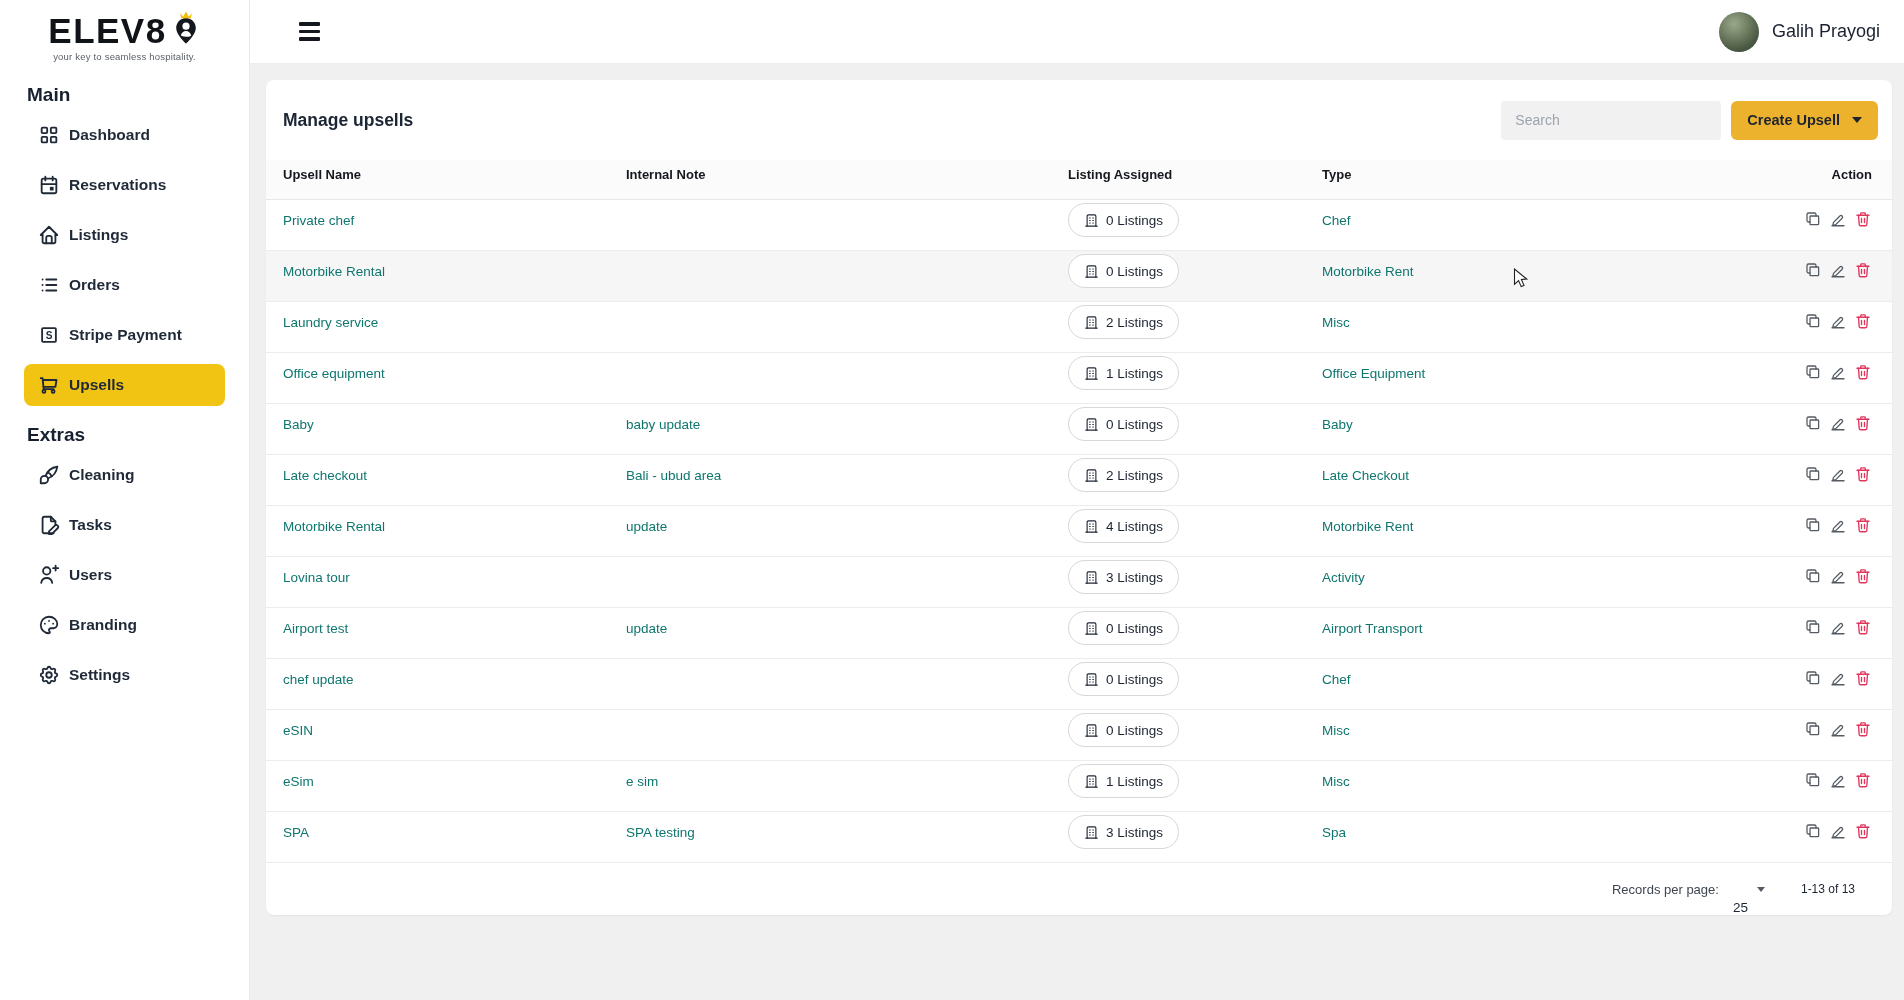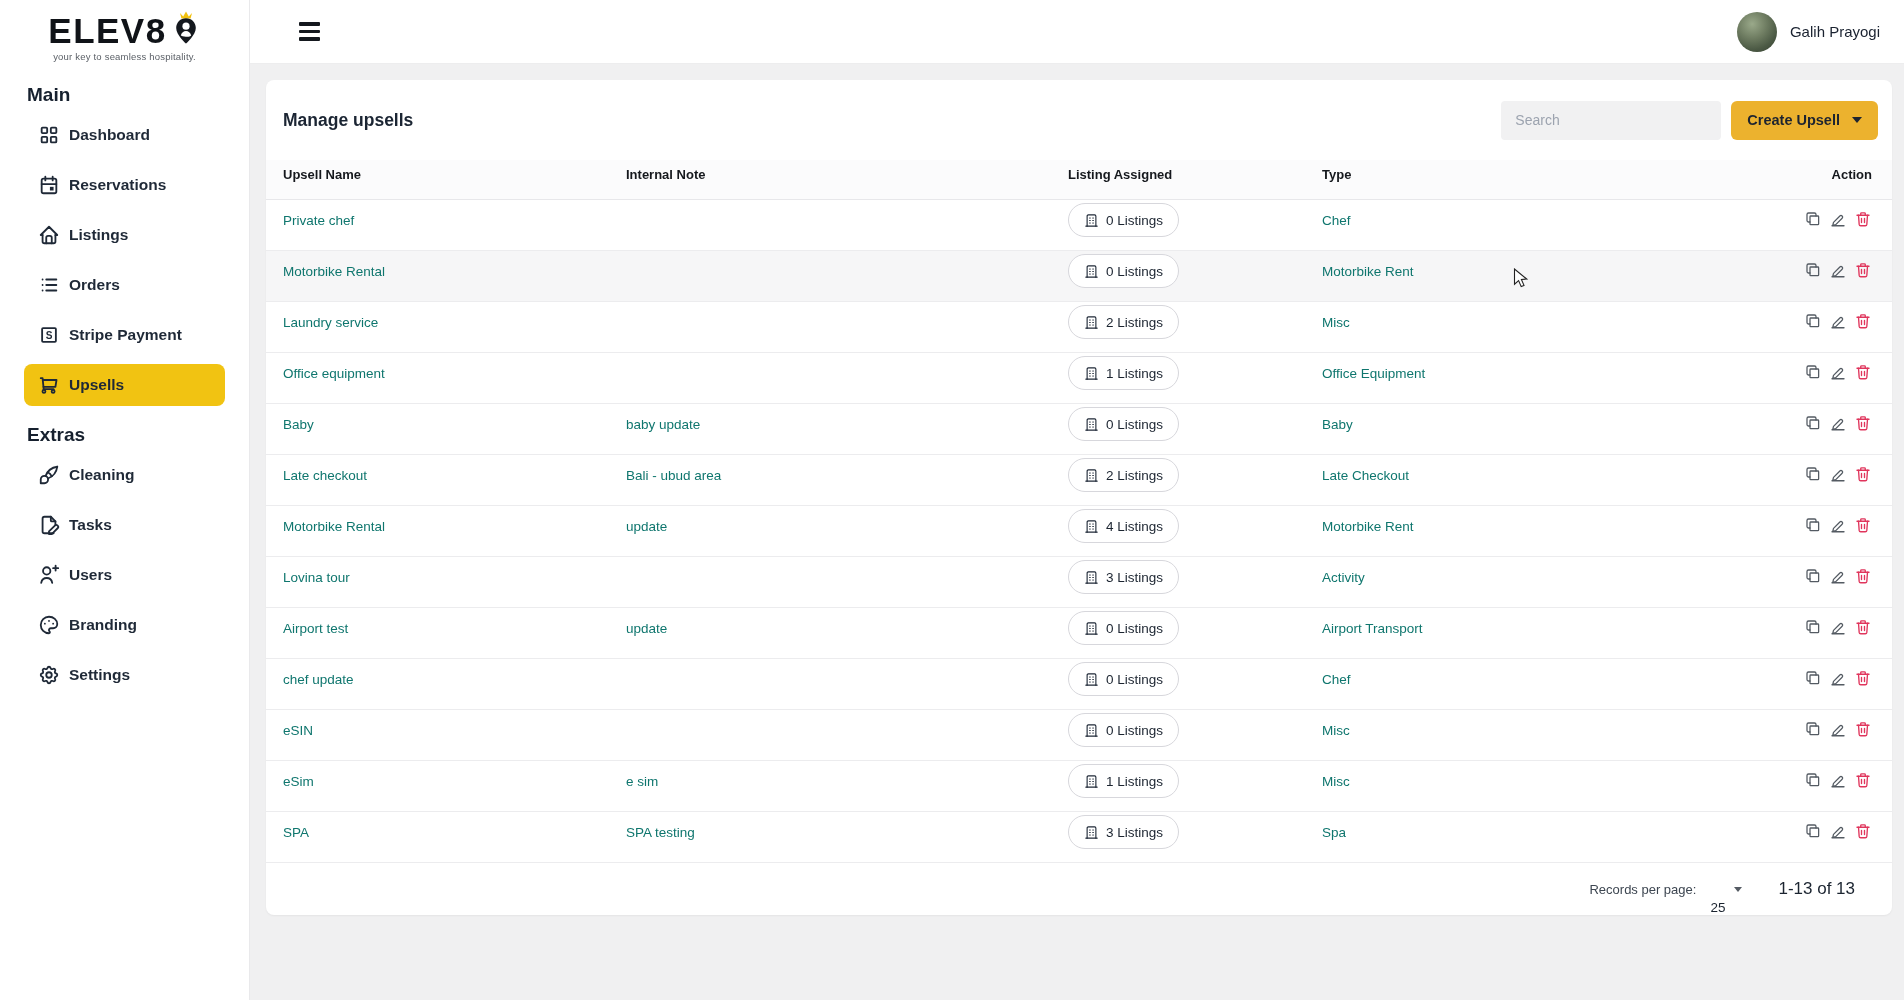--- a/index.html
+++ b/index.html
@@ -21,21 +21,21 @@
   .nav-item.active { background:#F1C312; }
 
   
   .main { flex:1; display:flex; flex-direction:column; }
   .topbar { height:64px; background:#fff; border-bottom:1px solid #ededee; display:flex; align-items:center; justify-content:space-between; padding:0 24px 0 45px; }
   .menu-btn { background:none; border:none; cursor:pointer; display:flex; flex-direction:column; gap:4px; padding:4px; }
   .menu-btn span { display:block; width:21px; height:3.5px; background:#14181e; border-radius:1px; }
   .user-wrap { display:flex; align-items:center; gap:13px; cursor:pointer; }
   .avatar { width:40px; height:40px; border-radius:50%;
     background:radial-gradient(circle at 38% 30%, #9aa98a 0%, #6f7d62 38%, #4c5a45 68%, #333d2f 100%); }
-  .user-name { font-size:15px; font-weight:500; color:#1a2230; }
+  .user-name { font-size:18px; font-weight:500; color:#1a2230; }
 
   .content { flex:1; position:relative; }
   .card { width:1626px; height:835px; margin:16px 0 0 16px; background:#fff; border-radius:8px;
     box-shadow:0 1px 2px rgba(0,0,0,.05); overflow:hidden; }
 
   
   .card-head { height:80px; display:flex; align-items:center; justify-content:space-between; padding:0 14px 0 17px; }
   .page-title { font-size:17.5px; font-weight:700; color:#1b2533; }
   .head-right { display:flex; align-items:center; gap:10px; }
   .search-input { width:220px; height:39px; background:#f1f1f2; border:none; border-radius:4px; padding:0 14px;
@@ -62,21 +62,21 @@
   .icon-btn svg { width:18px; height:18px; }
   .icon-btn.gray { color:#545b63; }
   .icon-btn.red { color:#E0355C; }
 
   
   .tfoot { height:52px; display:flex; align-items:center; justify-content:flex-end; gap:10px; padding-right:37px; }
   .rpp-label { font-size:13px; color:#3d4651; }
   .rpp-select { display:flex; align-items:center; gap:9px; cursor:pointer; margin-left:4px; }
   .rpp-value { font-size:13.5px; color:#1b2430;margin-top:36px; }
   .caret-sm { width:0; height:0; border-left:4.5px solid transparent; border-right:4.5px solid transparent; border-top:5px solid #555b63; }
-  .range-text { font-size:17px; color:#1b2430; margin-left:26px; }
+  .range-text { font-size:12px; color:#1b2430; margin-left:26px; }
 
   .cursor { position:absolute; left:1513px; top:268px; z-index:9; pointer-events:none; }
 </style>
 </head>
 <body>
 
 <div class="app">
 
   <aside class="sidebar">
     <div class="logo-wrap">

